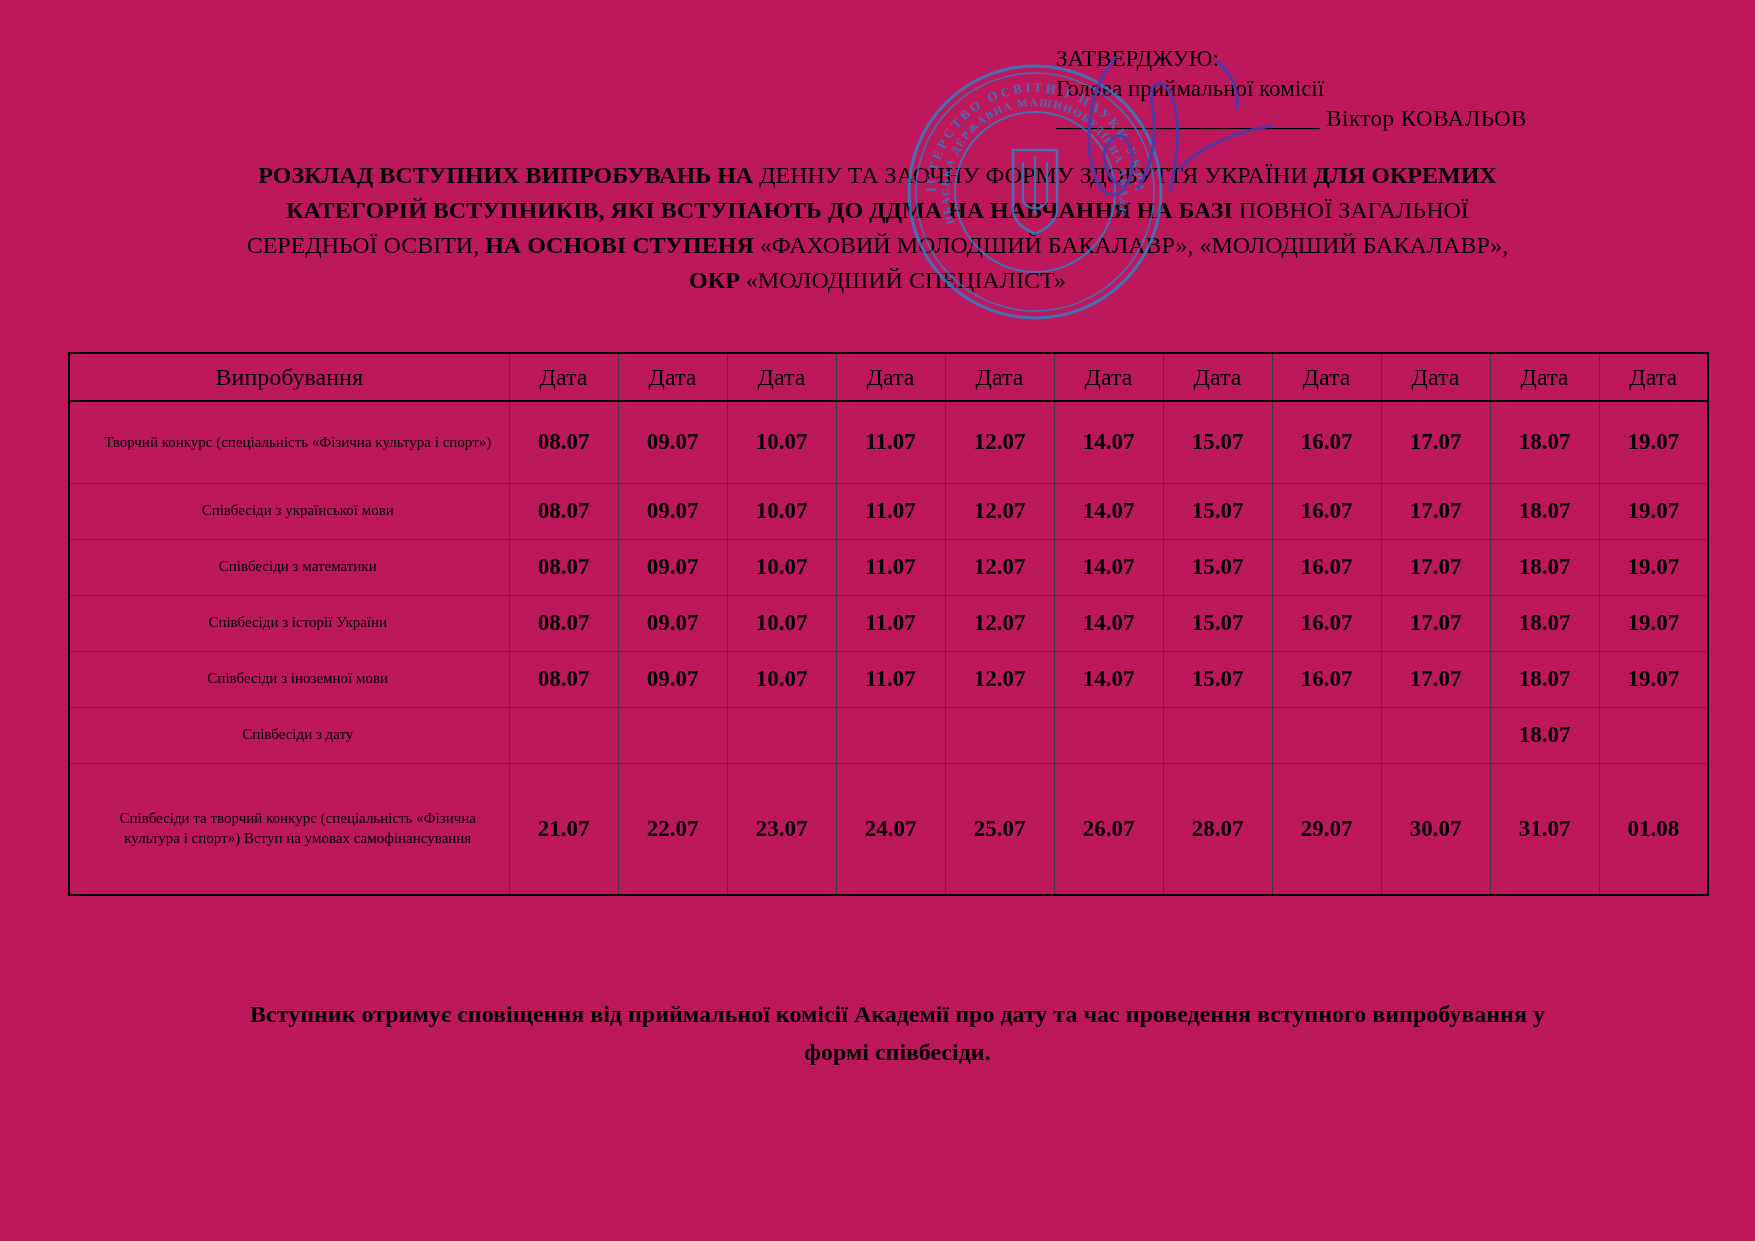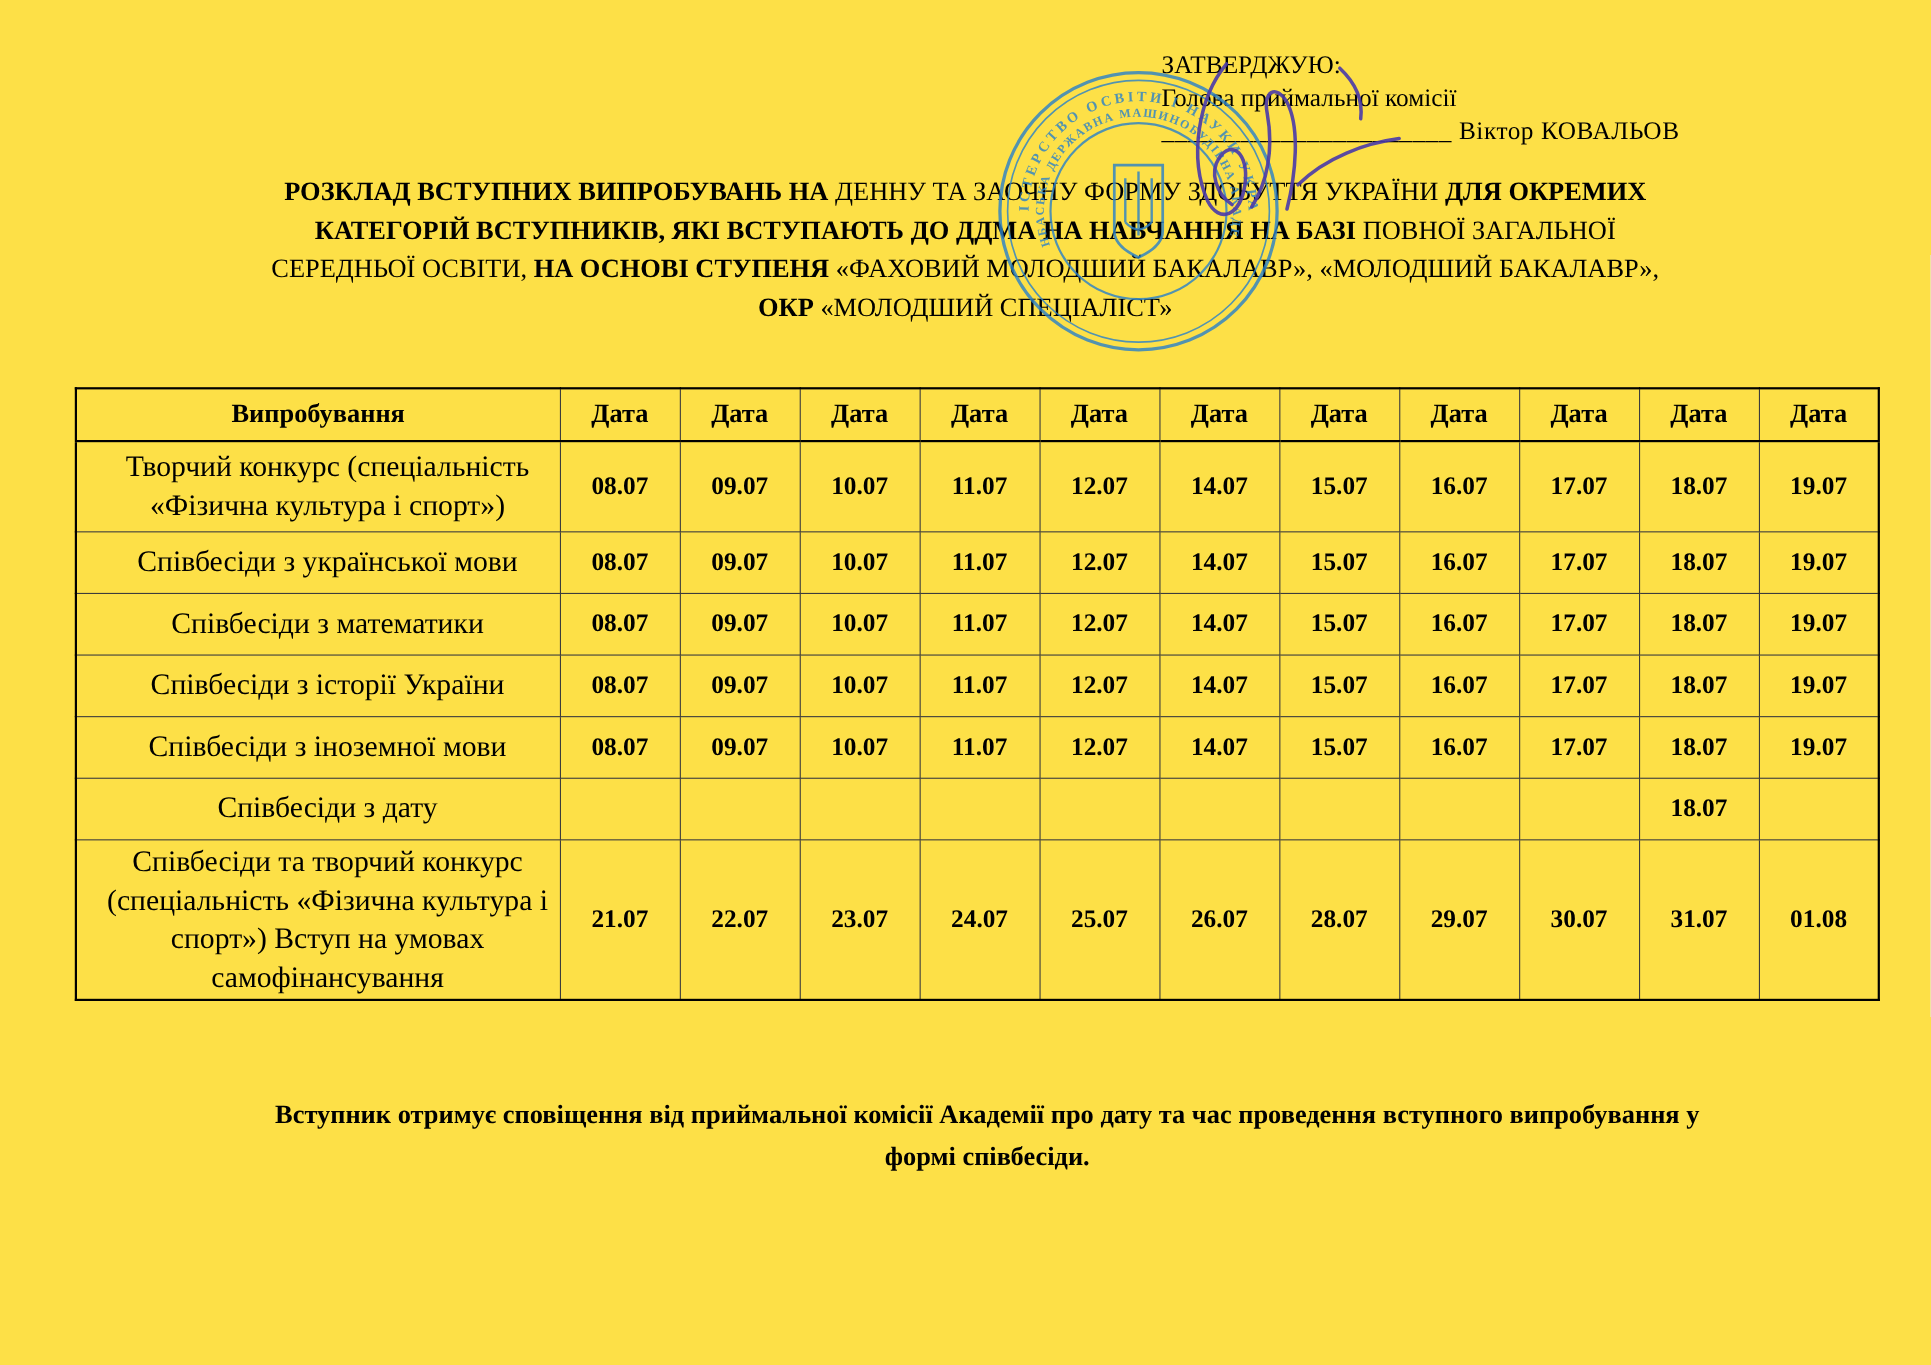--- a/index.html
+++ b/index.html
@@ -1,19 +1,19 @@
 <!DOCTYPE html>
 <html><head>
 <meta charset="utf-8">
 <style>
   html,body{margin:0;padding:0;background:#e8e8e8;}
   .page{
     position:relative;
     width:1755px;height:1241px;
-    background:#fde047;
+    background:#be185d;
     font-family:"Liberation Serif", serif;
     color:#000;
     overflow:hidden;
   }
   
   .approval{
     position:absolute;left:1056px;top:44px;
     font-size:23px;line-height:30px;white-space:nowrap;
   }
   .sig-line-row{letter-spacing:0.5px;}
@@ -30,22 +30,22 @@
   table.sched{
     position:absolute;left:68px;top:352px;
     width:1639px;border-collapse:collapse;table-layout:fixed;
     border:2px solid #000;
   }
   table.sched th,table.sched td{
     border:1px solid #3c3c3c;
     text-align:center;vertical-align:middle;
     padding:2px 6px;overflow:hidden;
   }
-  table.sched thead th{font-size:24px;font-weight:bold;border-bottom:2px solid #000;}
-  table.sched td.c1{font-size:27px;font-weight:normal;line-height:1.3;padding-left:23px;}
+  table.sched thead th{font-size:24px;font-weight:normal;border-bottom:2px solid #000;}
+  table.sched td.c1{font-size:15px;font-weight:normal;line-height:1.3;padding-left:23px;}
   table.sched td.date{font-size:23px;font-weight:bold;}
   tr.hdr{height:48px;}
   tr.r0{height:82px;}
   tr.r1,tr.r2,tr.r3,tr.r4,tr.r5,tr.r6{height:56px;margin-top:25px;}
   tr.r7{height:132px;margin-top:16px;}
   
   .note{
     position:absolute;left:0;right:0;top:995px;
     text-align:center;font-weight:bold;
     font-size:24px;line-height:38px;margin-left:40px;

